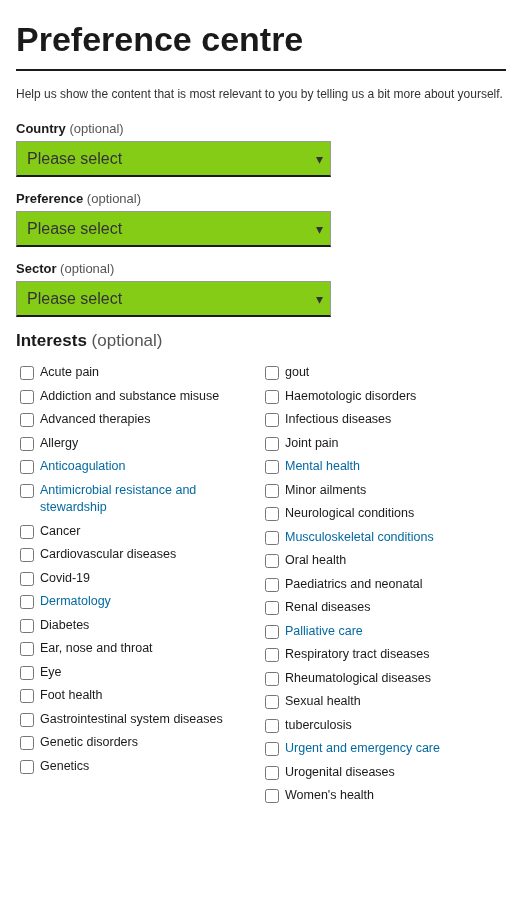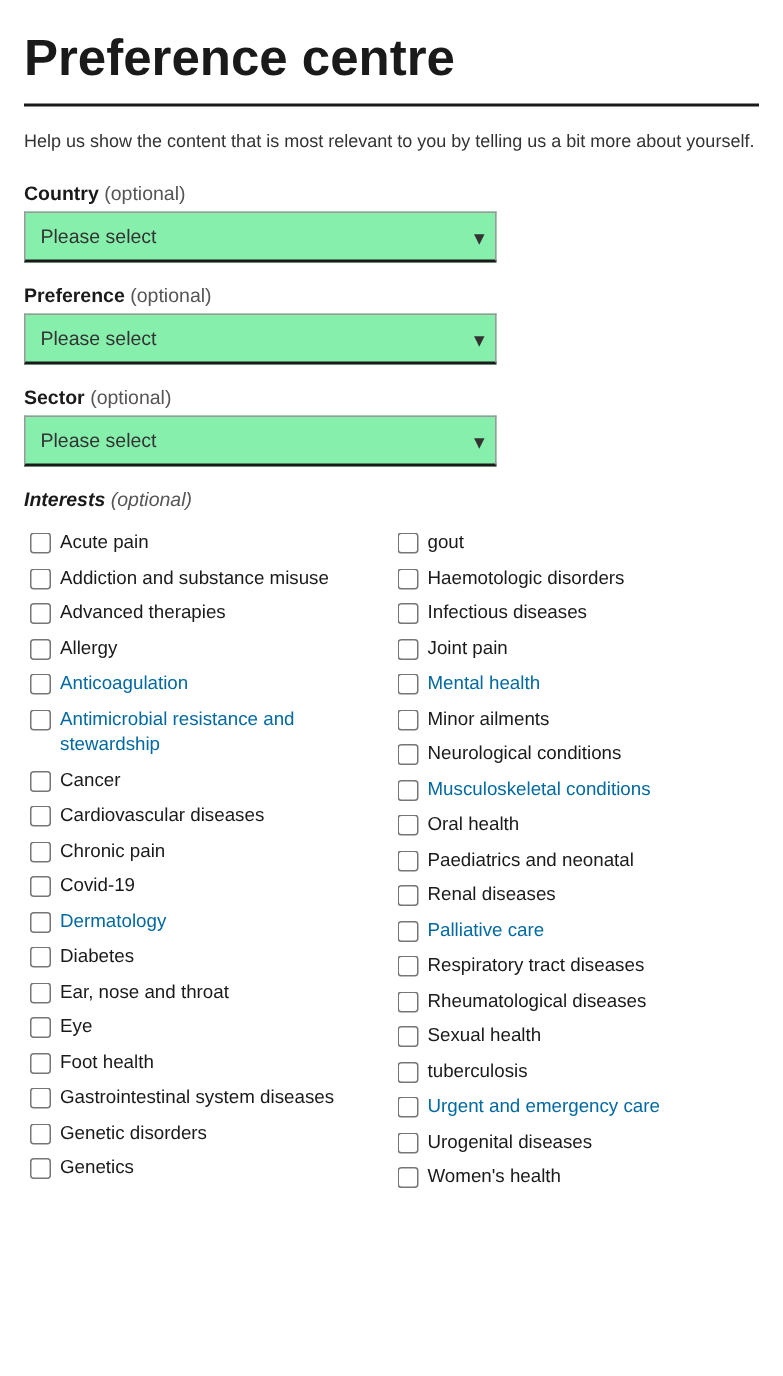--- a/index.html
+++ b/index.html
@@ -40,44 +40,43 @@
       color: #555;
     }
     .select-wrapper {
       position: relative;
       width: 315px;
     }
     .select-wrapper select {
       width: 100%;
       padding: 8px 28px 8px 10px;
       border: 1px solid #999;
-      background: #86efac;
-      font-size: 13px;
+      background: #84cc16;
+      font-size: 16px;
       color: #333;
       appearance: none;
       -webkit-appearance: none;
       cursor: pointer;
       border-bottom: 2px solid #1a1a1a;
     }
     .select-wrapper::after {
       content: "▾";
       position: absolute;
       right: 8px;
       top: 50%;
       transform: translateY(-50%);
       pointer-events: none;
       font-size: 14px;
       color: #333;
     }
     .interests-label {
-      font-size: 13px;
+      font-size: 17px;
       font-weight: 700;
       margin-bottom: 10px;
       margin-top: 0;
-      font-style: italic;
     }
     .interests-label .optional {
       font-weight: 400;
       color: #555;
     }
     .interests-grid {
       display: flex;
       gap: 0;
     }
     .interests-col {
@@ -182,24 +181,20 @@
       </div>
       <div class="checkbox-item">
         <input type="checkbox" id="cb-cancer" style="">
         <label for="cb-cancer">Cancer</label>
       </div>
       <div class="checkbox-item">
         <input type="checkbox" id="cb-cardiovascular" style="">
         <label for="cb-cardiovascular">Cardiovascular diseases</label>
       </div>
       <div class="checkbox-item">
-        <input type="checkbox" id="cb-chronic-pain" style="">
-        <label for="cb-chronic-pain">Chronic pain</label>
-      </div>
-      <div class="checkbox-item">
         <input type="checkbox" id="cb-covid-19" style="">
         <label for="cb-covid-19">Covid-19</label>
       </div>
       <div class="checkbox-item">
         <input type="checkbox" id="cb-dermatology" style="">
         <label for="cb-dermatology" class="blue">Dermatology</label>
       </div>
       <div class="checkbox-item">
         <input type="checkbox" id="cb-diabetes" style="">
         <label for="cb-diabetes">Diabetes</label>

